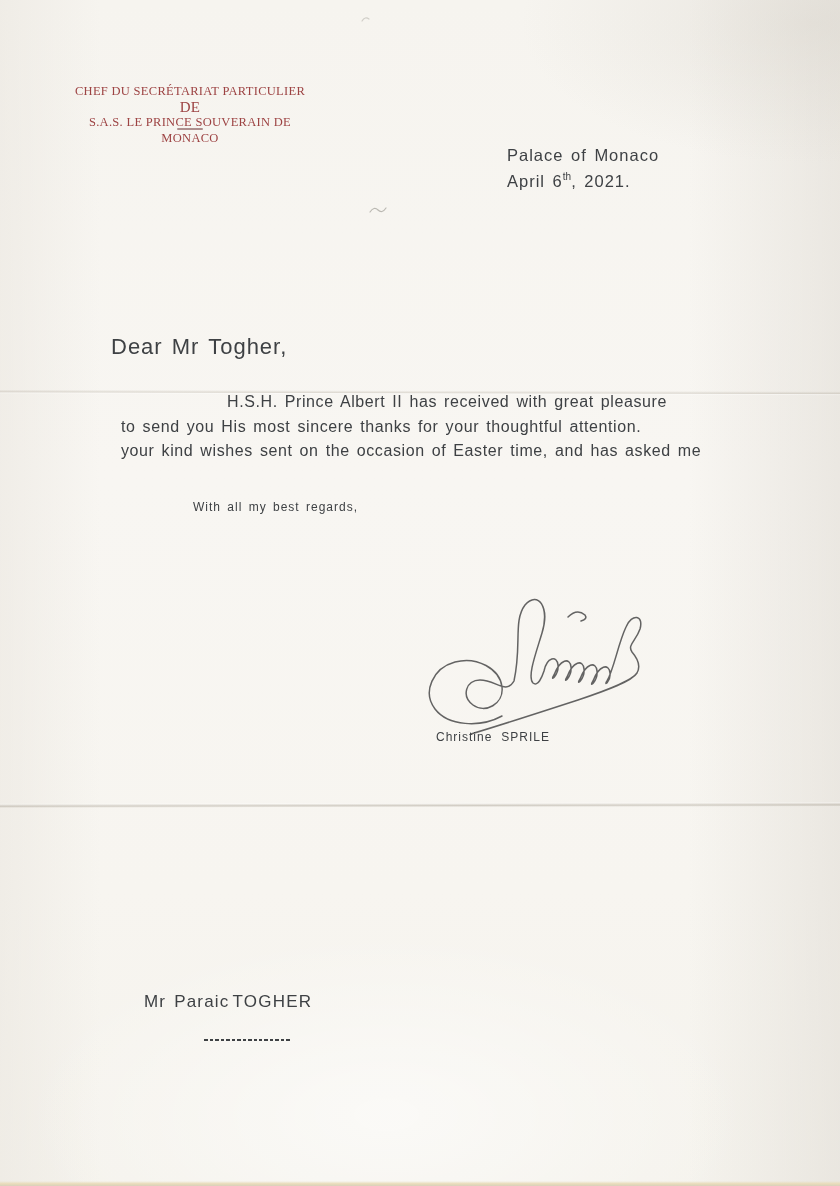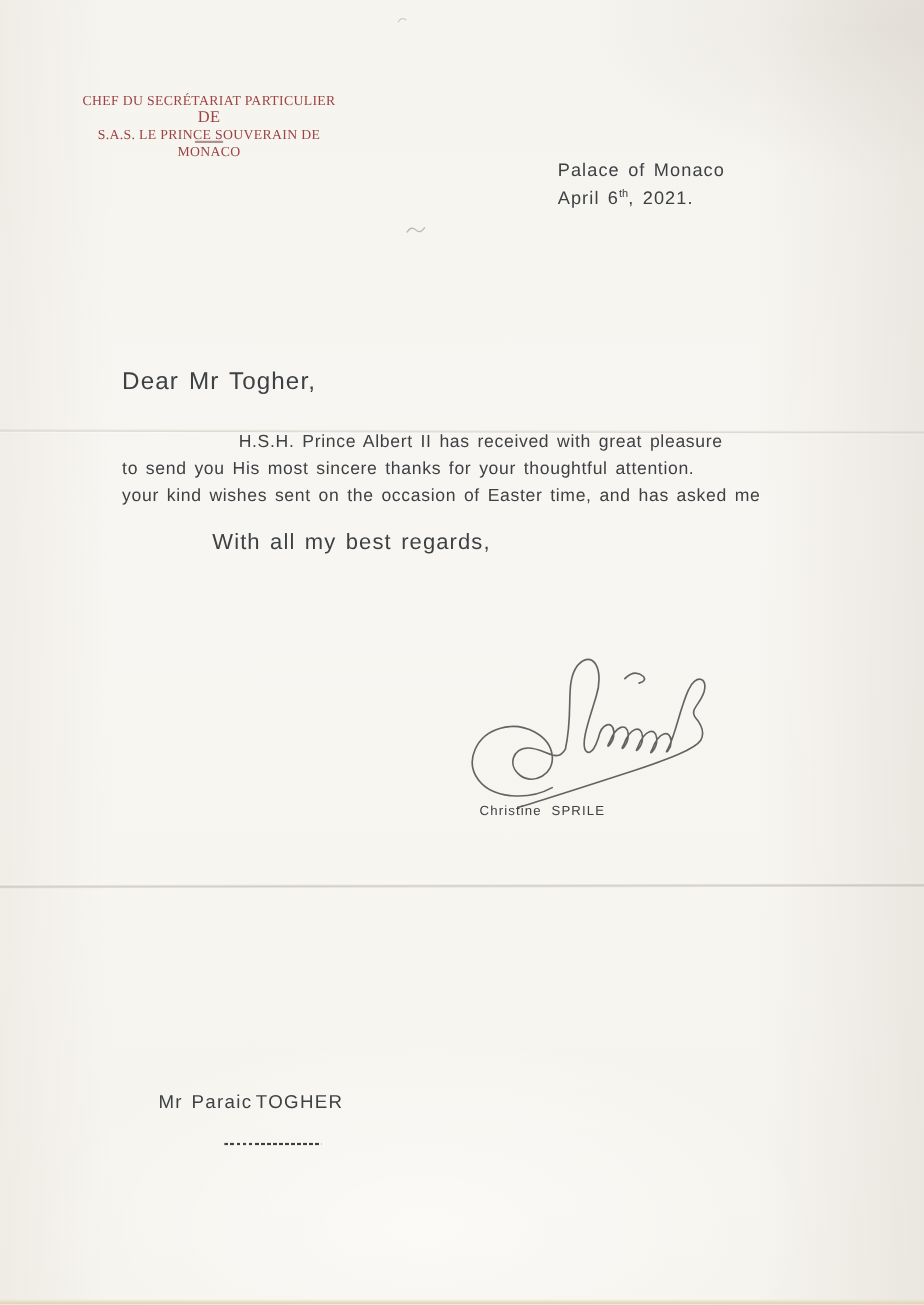--- a/index.html
+++ b/index.html
@@ -21,23 +21,23 @@
   .letterhead .lh-de{font-size:15px;}
   .lh-rule{
     position:absolute; left:177px; top:128px; width:26px; height:2px;
     background:rgba(150,110,110,.75); border-radius:1px;
   }
   
   .typed{ color:var(--ink,#3e4144); font-weight:400; letter-spacing:1px; word-spacing:2px; }
   .dateline{ position:absolute; left:507px; top:144px; font-size:16.5px; line-height:22px; }
   .dateline sup{ font-size:10px; letter-spacing:0;text-align:right; }
   .salutation{ position:absolute; left:111px; top:334px; font-size:22px; }
-  .body-par{ position:absolute; left:111px; top:390px; width:652px; font-size:16px; line-height:24.5px; letter-spacing:.6px; word-spacing:2px;}
+  .body-par{ position:absolute; left:121px; top:390px; width:652px; font-size:16px; line-height:24.5px; letter-spacing:.6px; word-spacing:2px;}
   .body-par .indent{ padding-left:106px; }
-  .closing{ position:absolute; left:193px; top:482px; font-size:20px; }
+  .closing{ position:absolute; left:193px; top:500px; font-size:12px; }
   .sig-name{ position:absolute; left:436px; top:730px; font-size:12px; }
   .sig-name .last{ margin-left:9px; }
   .addressee{ position:absolute; left:144px; top:992px; font-size:17px; letter-spacing:1.2px; }
   .addressee .last{ margin-left:3px; }
   .dash-rule{
     position:absolute; left:204px; top:1039px; width:88px; height:2.4px;
     background:repeating-linear-gradient(90deg, #3e4144 0 3.5px, rgba(0,0,0,0) 3.5px 5.5px);
   }
   
   .signature{ position:absolute; left:410px; top:585px; }

